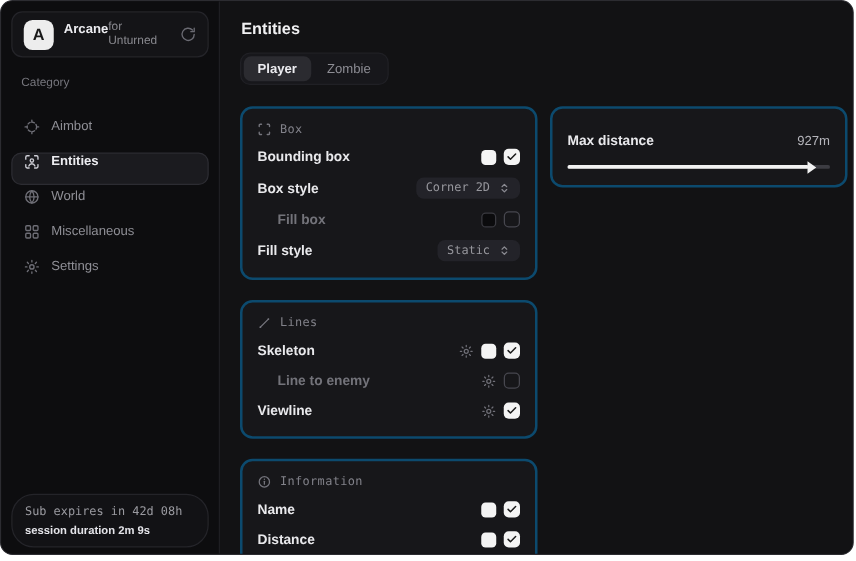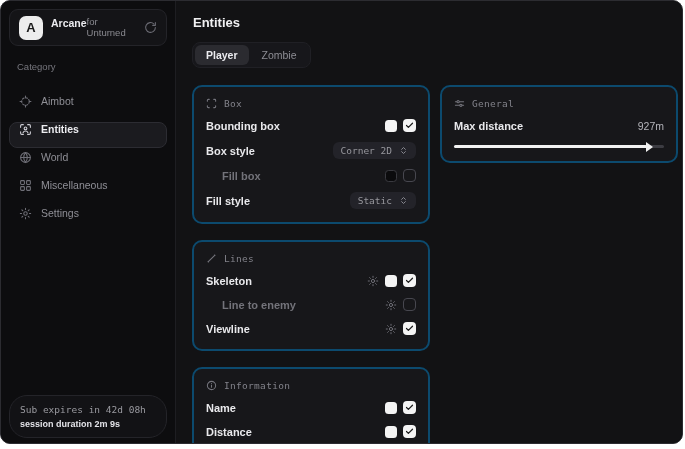--- a/index.html
+++ b/index.html
@@ -358,31 +358,20 @@
                     <polyline points="20 6 9 17 4 12"></polyline>
                   </svg>
               </span>
             </span>
           </div>
         </div>
       </div>
 
       <div class="col-right">
         <div class="card">
-          <div class="card-header">
-            <span class="hd-ic">
-              <svg width="11" height="11" viewBox="0 0 24 24" fill="none" stroke="currentColor" stroke-width="2.2" stroke-linecap="round">
-                <path d="M3 8h18"></path>
-                  <path d="M3 16h18"></path>
-                <circle cx="9" cy="8" r="2.4" fill="#17171a"></circle>
-                  <circle cx="15" cy="16" r="2.4" fill="#17171a"></circle>
-              </svg>
-            </span>
-            <span>General</span>
-          </div>
 
           <div class="row">
             <span class="row-label">Max distance</span>
             <span class="controls">
               <span class="value-mono">927m</span>
             </span>
           </div>
 
           <div class="slider">
             <div class="slider-fill" style="width: 92%;">

